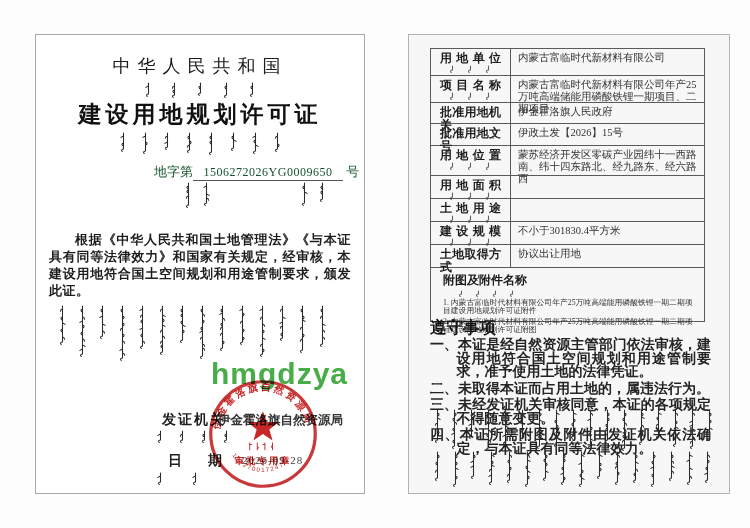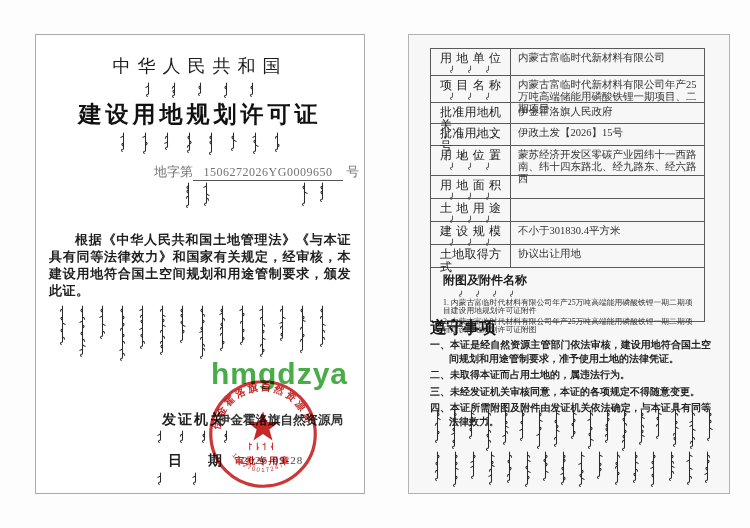--- a/index.html
+++ b/index.html
@@ -6,21 +6,21 @@
   .stage{position:relative;width:750px;height:528px;background:#fdfdfd;overflow:hidden;
          font-family:"Liberation Serif",serif;color:#2a2a2a;}
   .abs{position:absolute;}
   .page{position:absolute;top:34px;height:458px;background:#fff;border:1px solid #aaa;overflow:hidden;}
   .page.left{left:35px;width:328px;}
   .page.right{left:408px;width:320px;background:#f7f7f7;border-color:#b3b3b3;}
   .ctr{left:0;right:0;text-align:center;}
   .country{font-size:18px;letter-spacing:7px;color:#1c1c1c;}
   .permit-title{font-size:23px;font-weight:bold;letter-spacing:4px;
                 font-family:Liberation Sans, sans-serif;color:#111;}
-  .serial{font-size:13px;color:#737373;white-space:nowrap;}
+  .serial{font-size:13px;color:#14532d;white-space:nowrap;}
   .serial .val{display:inline-block;min-width:146px;text-align:center;font-size:12px;
                border-bottom:1px solid #555;letter-spacing:.5px;padding:0 2px;}
   .body-text{font-family:"Liberation Sans",sans-serif;font-weight:bold;font-size:13px;
              line-height:17px;letter-spacing:.5px;text-align:justify;text-indent:2em;color:#1e1e1e;}
   .mrow{display:flex;align-items:flex-start;color:#2b2b2b;}
   .mrow.ctrflex{justify-content:center;}
   .mcol{display:inline-block;line-height:0;}
   .issuer-label,.date-label{font-family:"Liberation Sans",sans-serif;font-weight:bold;
              font-size:14px;letter-spacing:2px;color:#1e1e1e;}
   .date-label{letter-spacing:26px;}
@@ -28,30 +28,30 @@
   .date-value{font-size:11px;color:#444;letter-spacing:1px;}
   .watermark{font-family:"Liberation Sans",sans-serif;font-weight:bold;font-size:30px;
              color:rgba(47,160,47,.88);letter-spacing:1px;z-index:2;white-space:nowrap;}
   .seal{z-index:3;mix-blend-mode:multiply;}
   
   .cert-table{position:absolute;left:21px;top:13px;width:273px;border:1px solid #5a5a5a;
               background:transparent;font-family:"Liberation Serif",serif;}
   .trow{display:flex;border-bottom:1px solid #5a5a5a;}
   .trow:last-child{border-bottom:none;}
   .lcell{width:80px;border-right:1px solid #5a5a5a;padding:3px 9px 0 9px;box-sizing:border-box;}
-  .lcell .lbl{display:block;font-family:"Liberation Sans",sans-serif;font-weight:normal;
+  .lcell .lbl{display:block;font-family:"Liberation Sans",sans-serif;font-weight:bold;
               font-size:12px;line-height:13px;color:#1d1d1d;text-align:justify;text-align-last:justify;}
   .vcell{flex:1;padding:3px 6px 0 7px;font-size:10.5px;line-height:12px;color:#333;box-sizing:border-box;}
   .r0{height:26px}.r1{height:26px}.r2{height:20px}.r3{height:21px}.r4{height:29px}
   .r5{height:22px}.r6{height:22px}.r7{height:22px}.r8{height:22px}.r9{height:53px}
   .attach-row{display:block;padding:2px 8px 0 12px;box-sizing:border-box;}
   .attach-label{font-family:"Liberation Sans",sans-serif;font-weight:bold;font-size:12px;color:#1d1d1d;}
   .attach-item{font-size:7.8px;line-height:8.8px;color:#333;margin-top:1.5px;}
   .notice-title{font-family:"Liberation Sans",sans-serif;font-weight:bold;font-size:16.5px;color:#141414;}
-  .notice-item{font-family:"Liberation Sans",sans-serif;font-weight:bold;font-size:10px;
+  .notice-item{font-family:"Liberation Sans",sans-serif;font-weight:bold;font-size:14px;
                line-height:13.5px;color:#242424;padding-left:1.9em;text-indent:-1.9em;margin-bottom:3px;
                text-align:justify;}
   .mini{color:#3a3a3a;opacity:.8;}
 </style>
 </head>
 <body>
 
 <div class="stage">
 
   <div class="page left">

